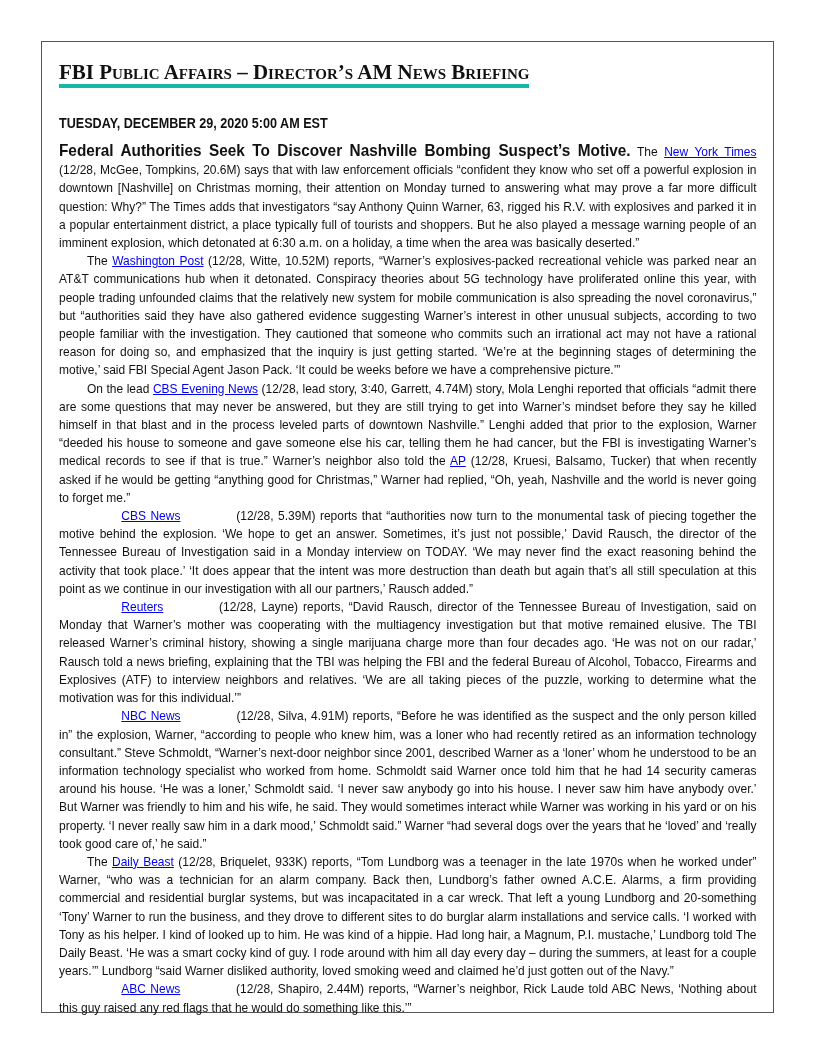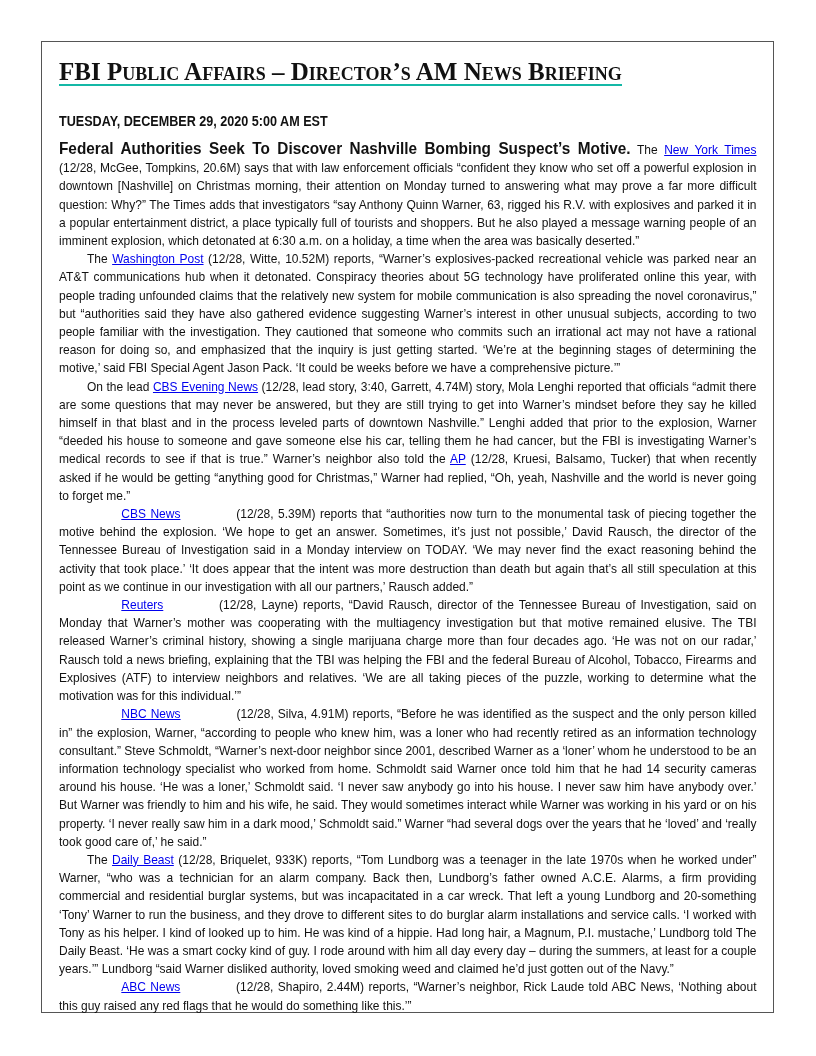--- a/index.html
+++ b/index.html
@@ -6,23 +6,23 @@
   body { width: 816px; height: 1056px; position: relative; overflow: hidden; }
   .page-frame {
     position: absolute; left: 41px; top: 41px; width: 733px; height: 972px;
     border: 1px solid #555555; box-sizing: border-box;
   }
   .content {
     position: absolute; left: 59px; top: 60px; width: 697px;
     font-family: "Liberation Sans", sans-serif; color: #111111;
   }
   .title {
-    font-family: "Liberation Serif", serif; font-weight: bold; font-size: 25px;
+    font-family: "Liberation Serif", serif; font-weight: bold; font-size: 21px;
     font-variant: small-caps; letter-spacing: 0px; margin: 0;
-    display: inline-block; border-bottom: 2px solid #14b8a6; line-height: 24px; padding-bottom: 0px;
+    display: inline-block; border-bottom: 4px solid #14b8a6; line-height: 24px; padding-bottom: 0px;
   }
   .dateline {
     font-family: "Liberation Sans", sans-serif; font-weight: bold; font-size: 14px;
     margin-top: 27px; transform: scaleX(0.9); transform-origin: left; white-space: nowrap;
   }
   .body-text {
     margin-top: 10px; font-size: 12.9px; line-height: 18.2px; text-align: justify;
     transform: scaleX(0.93); transform-origin: left top; width: 750px;
   }
   .body-text p { margin: 0; }

